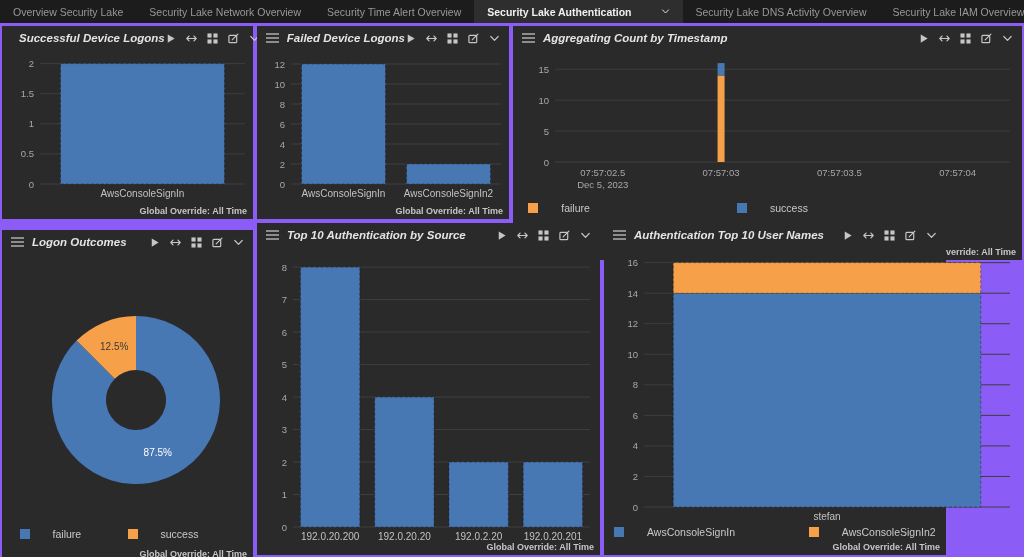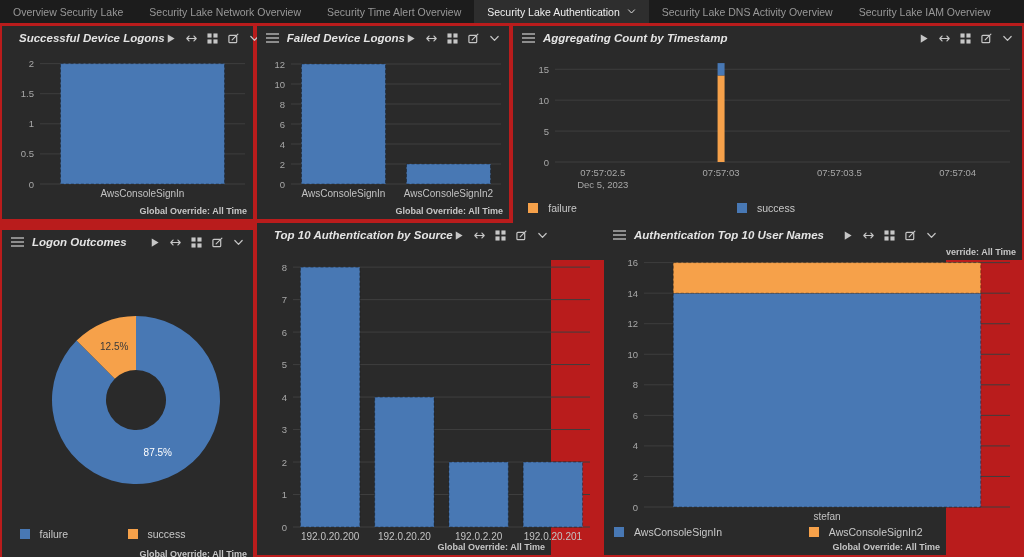--- a/index.html
+++ b/index.html
@@ -1,36 +1,36 @@
 <!DOCTYPE html>
 <html><head>
 <meta charset="utf-8">
 <style>
   * { margin:0; padding:0; box-sizing:border-box; }
   html,body { background:#0e0e0e; }
-  #app { position:relative; width:1024px; height:557px; background:#b91c1c;
+  #app { position:relative; width:1024px; height:557px; background:#8b5cf6;
          font-family:"Liberation Sans", sans-serif; overflow:hidden; }
   #tabbar { position:absolute; left:0; top:0; width:1024px; height:23px;
             background:#1c1c1c; display:flex; align-items:stretch; }
   .tab { display:flex; align-items:center; padding:0 13px; font-size:10.5px;
          color:#989898; cursor:pointer; white-space:nowrap; }
-  .tab.active { background:#2e2e2e; color:#f0f0f0; font-weight:normal; }
+  .tab.active { background:#2e2e2e; color:#f0f0f0; font-weight:bold;gap:22px; }
   .tab .chev { margin-left:7px; display:flex; align-items:center; }
   .tab-add { display:flex; align-items:center; padding:0 15px; color:#989898; font-size:12px; }
   .panel { position:absolute; background:#2a2a2a; }
   .panel-header { position:absolute; left:0; top:0; right:0; height:24px;
                   display:flex; align-items:center; padding:0 9px;font-style:italic; }
   .drag { width:13px; display:flex; flex-direction:column; gap:2.5px; margin-right:8px; cursor:grab; }
   .drag span { display:block; height:1.5px; background:#8d8d8d; }
   .panel-title { font-size:11.5px; font-weight:bold; color:#e4e4e4; white-space:nowrap; }
   .actions { margin-left:auto; display:flex; align-items:center; gap:10px; }
   .actions span { display:flex; cursor:pointer; }
   .chart { position:absolute; left:0; }
   .legend { position:absolute; left:0; right:0; height:16px; }
-  .legend-item { position:absolute; top:0; display:flex; align-items:center; gap:10px;
+  .legend-item { position:absolute; top:0; display:flex; align-items:center; gap:23px;
                  font-size:10.5px; color:#c9c9c9; cursor:pointer; }
   .legend-swatch { width:10px; height:10px; display:inline-block; }
   .panel-footer { position:absolute; right:6px; bottom:3px; font-size:9px;
                   font-weight:bold; color:#c6c6c6; }
   svg text { font-family:"Liberation Sans", sans-serif; }
 </style>
 </head>
 <body>
 
 <div id="app">
@@ -299,21 +299,21 @@
             <span class="legend-swatch" style="background: rgb(72, 120, 180);"></span>
             <span>failure</span>
           </div>
           <div class="legend-item" style="left: 125.5px;">
             <span class="legend-swatch" style="background: rgb(246, 161, 74);"></span>
             <span>success</span>
           </div>
         </div>
         <div class="panel-footer">Global Override: All Time</div>
       </div>
-      <div class="panel" style="left: 257px; top: 223px; width: 294px; height: 332px;">
+      <div class="panel" style="left: 257px; top: 223px; width: 343px; height: 332px;">
         <div class="panel-header">
           <div class="drag">
             <span></span>
             <span></span>
             <span></span>
           </div>
           <span class="panel-title">Top 10 Authentication by Source</span>
           <div class="actions">
             <span>
               <svg width="11" height="11" viewBox="0 0 12 12">

